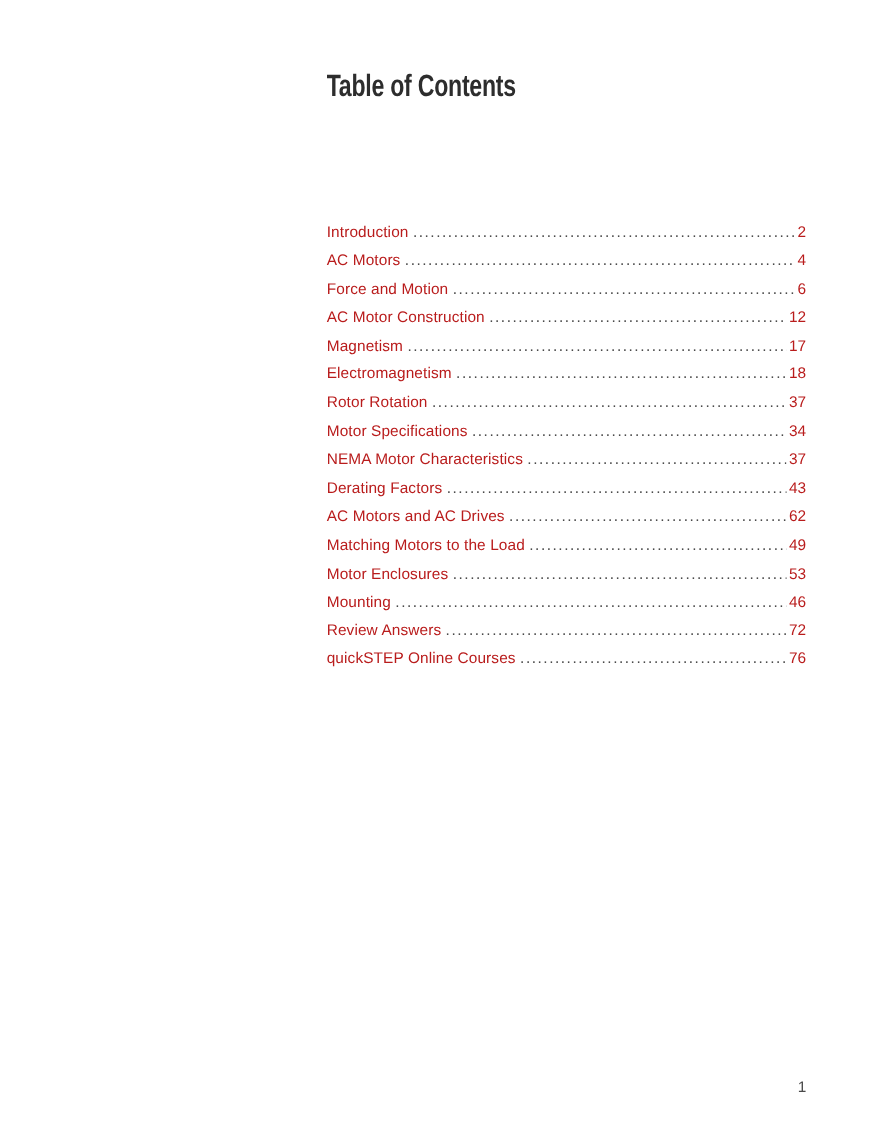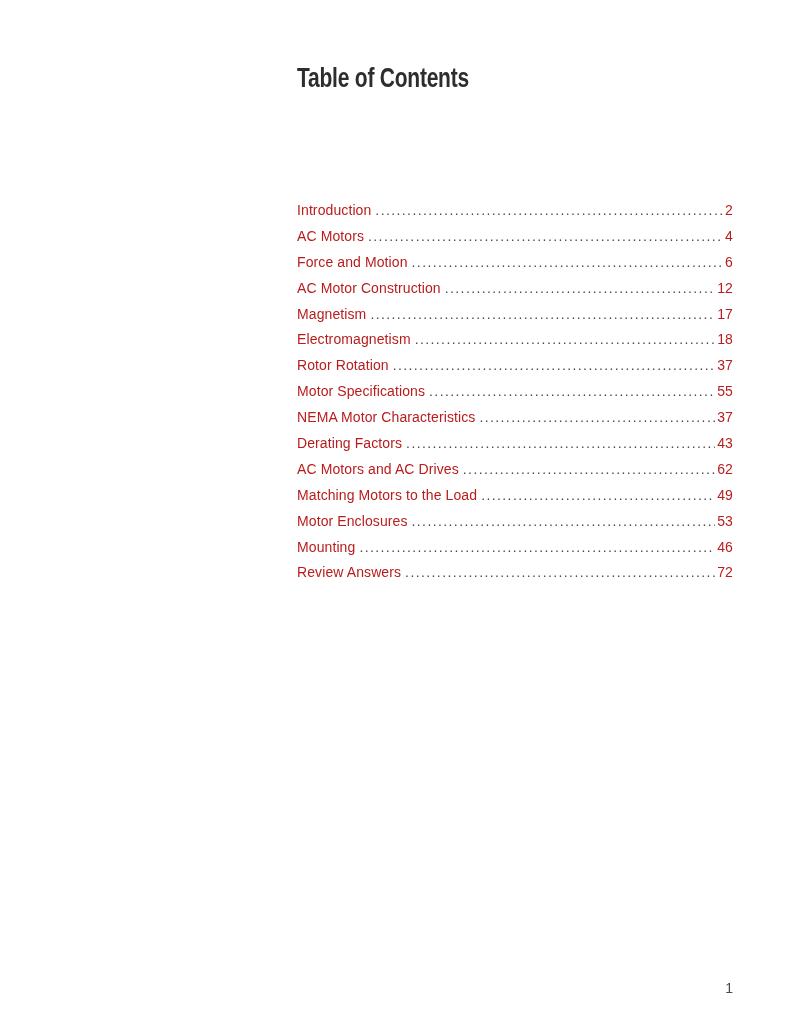--- a/index.html
+++ b/index.html
@@ -120,21 +120,21 @@
 
   <div class="toc-row">
     <span class="toc-label">Rotor Rotation</span>
     <span class="toc-dots"></span>
     <span class="toc-page">37</span>
   </div>
 
   <div class="toc-row">
     <span class="toc-label">Motor Specifications</span>
     <span class="toc-dots"></span>
-    <span class="toc-page">55</span>
+    <span class="toc-page">34</span>
   </div>
 
   <div class="toc-row">
     <span class="toc-label">NEMA Motor Characteristics</span>
     <span class="toc-dots"></span>
     <span class="toc-page">37</span>
   </div>
 
   <div class="toc-row">
     <span class="toc-label">Derating Factors</span>
@@ -167,17 +167,22 @@
   </div>
 
 
   <div class="toc-row">
     <span class="toc-label">Review Answers</span>
     <span class="toc-dots"></span>
     <span class="toc-page">72</span>
   </div>
 
 
+  <div class="toc-row">
+    <span class="toc-label">quickSTEP Online Courses</span>
+    <span class="toc-dots"></span>
+    <span class="toc-page">76</span>
+  </div>
 </div>
 
   <div class="page-footer">1</div>
 
 </div>
 
 </body></html>

